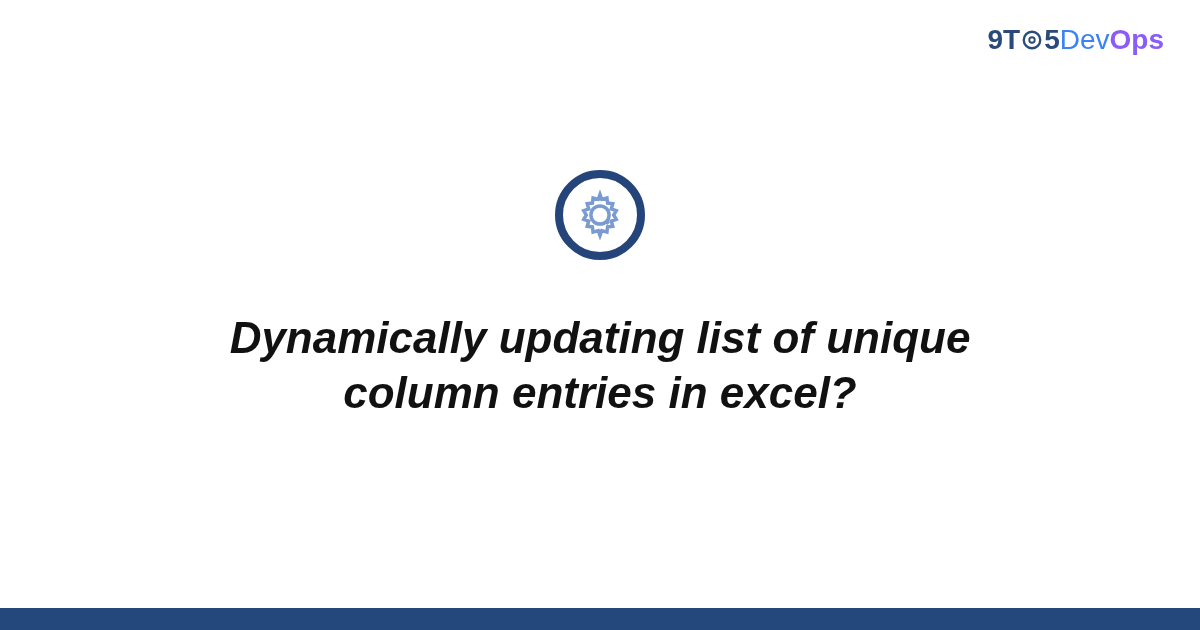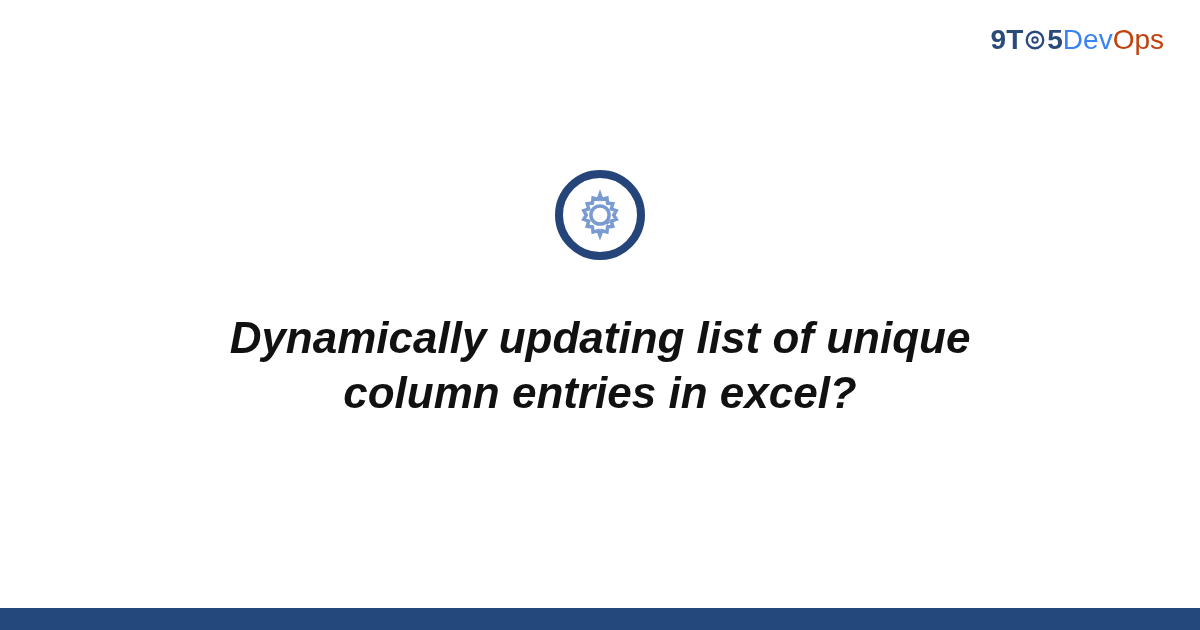--- a/index.html
+++ b/index.html
@@ -40,22 +40,22 @@
     }
     .logo-five {
       color: #2a4a7a;
       font-weight: 700;
     }
     .logo-dev {
       color: #3b82f6;
       font-weight: 400;
     }
     .logo-ops {
-      color: #c2410c;
-      font-weight: 400;
+      color: #8b5cf6;
+      font-weight: 700;
     }
     .center-content {
       position: absolute;
       top: 0;
       left: 0;
       width: 100%;
       height: 100%;
       display: flex;
       flex-direction: column;
       align-items: center;

